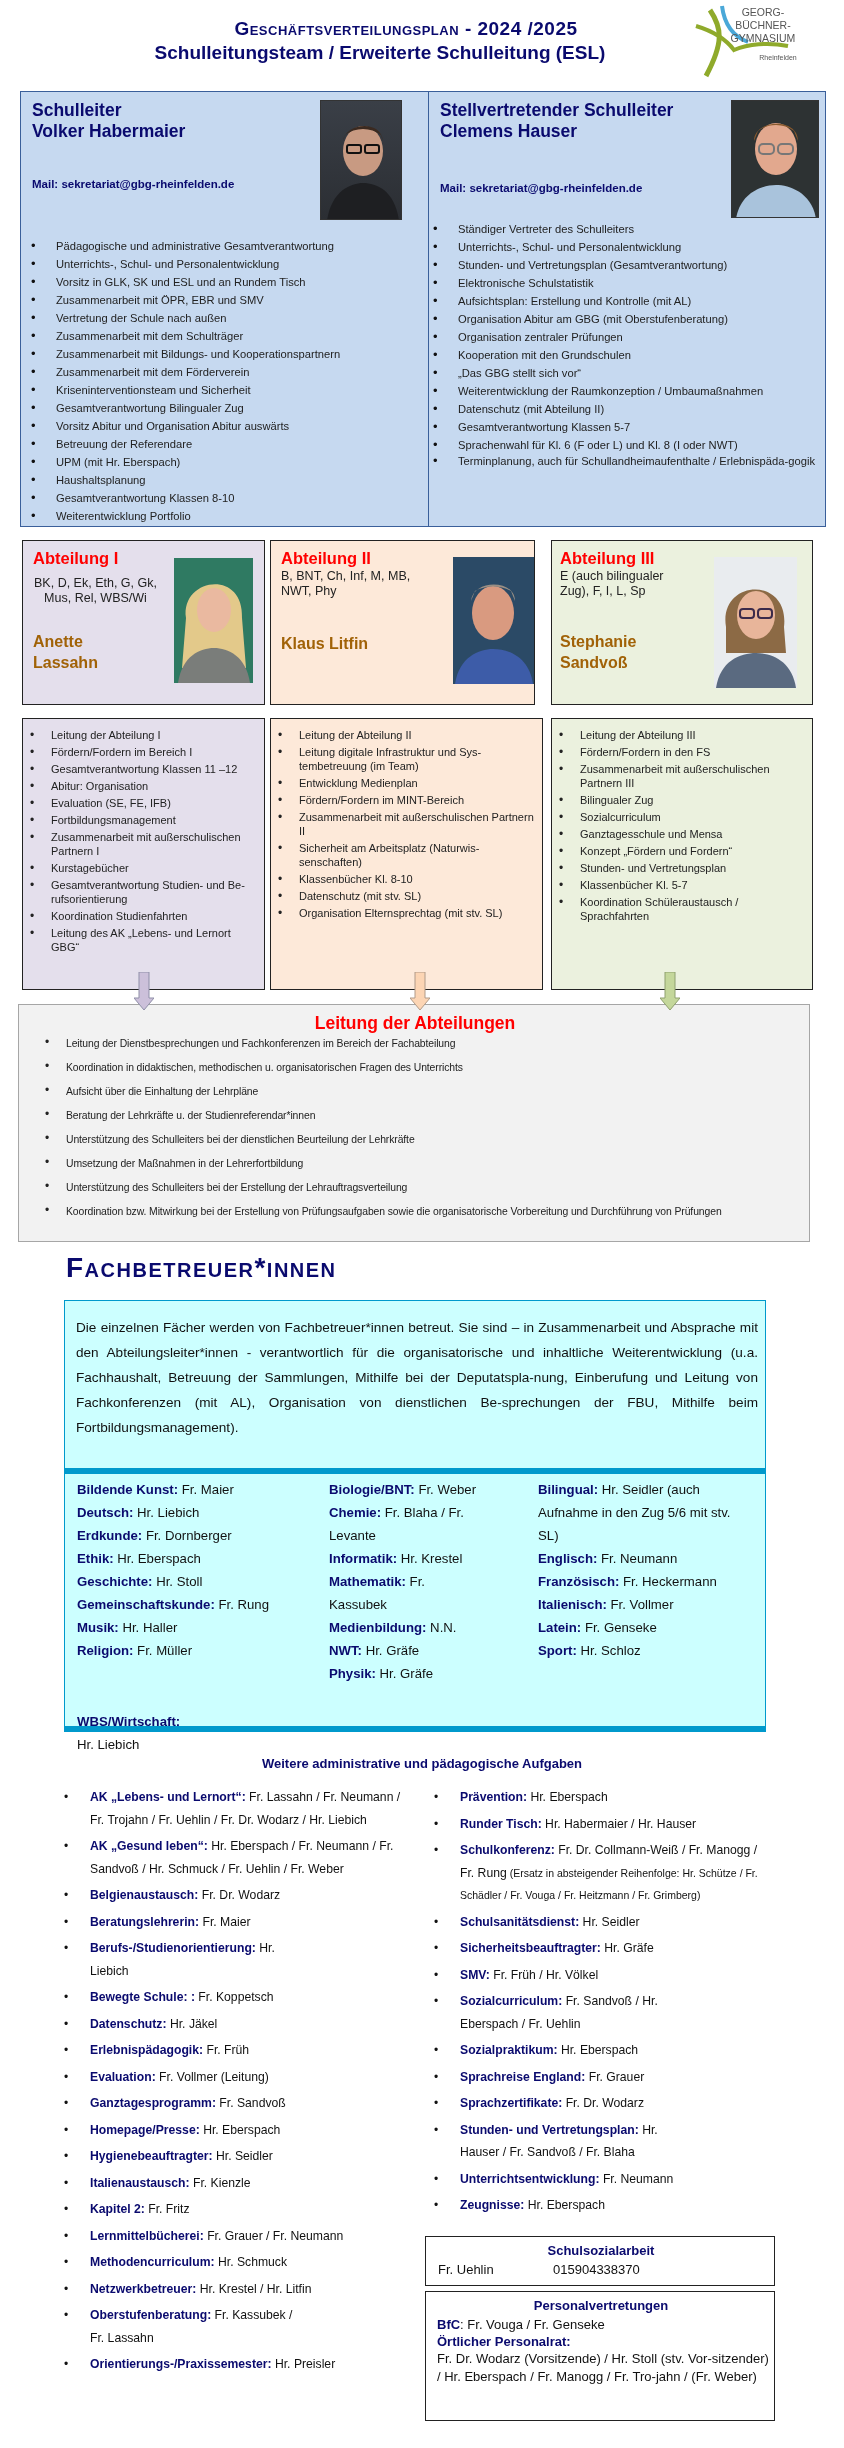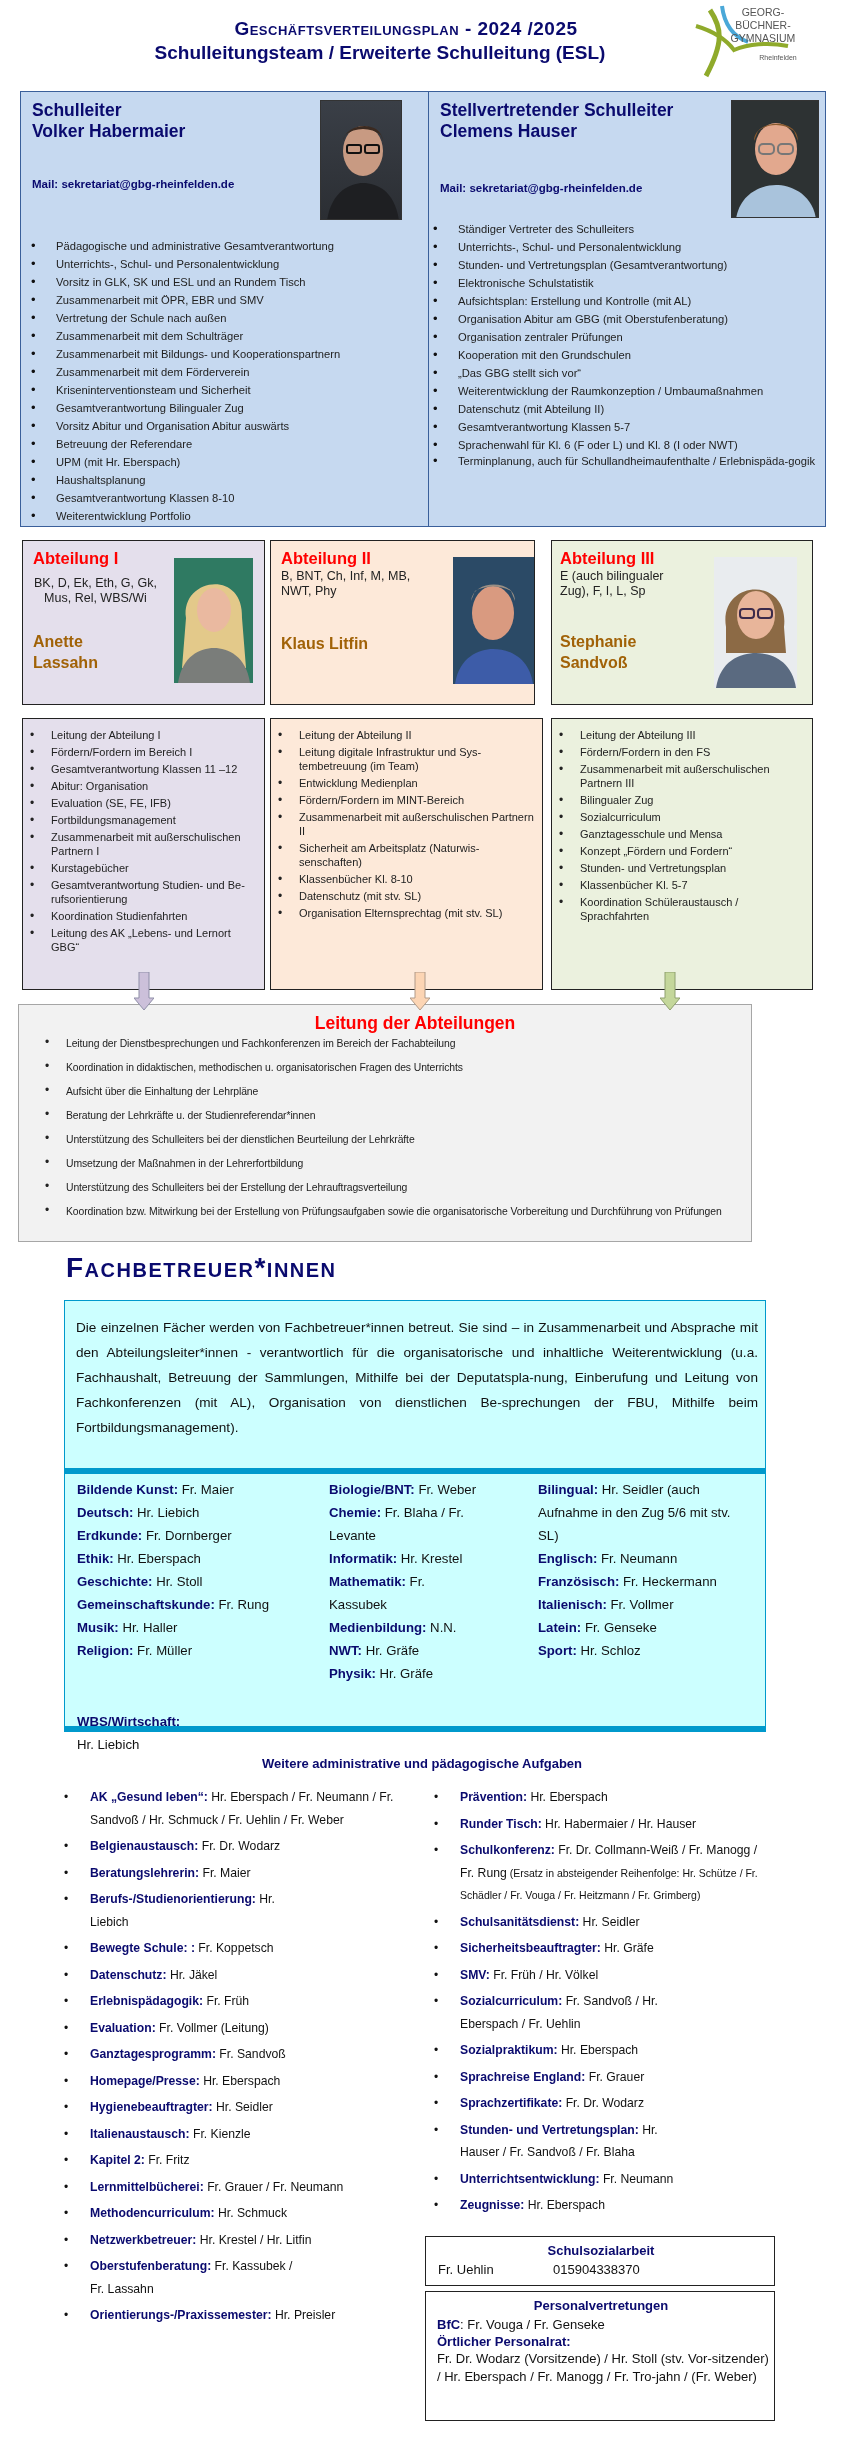--- a/index.html
+++ b/index.html
@@ -234,21 +234,21 @@
     <li>Bilingualer Zug</li>
     <li>Sozialcurriculum</li>
     <li>Ganztagesschule und Mensa</li>
     <li>Konzept „Fördern und Fordern“</li>
     <li>Stunden- und Vertretungsplan</li>
     <li>Klassenbücher Kl. 5-7</li>
     <li>Koordination Schüleraustausch / Sprachfahrten</li>
   </ul>
 </div>
 
-<div class="abs leit" style="left:18px;top:1004px;width:734px;height:238px;padding-left:24px;">
+<div class="abs leit" style="left:18px;top:1004px;width:792px;height:238px;padding-left:24px;">
   <div class="abs leit-title" style="left:0;width:792px;top:8px;">Leitung der Abteilungen</div>
   <ul class="abs lbul" style="left:22px;top:32px;width:760px;">
     <li>Leitung der Dienstbesprechungen und Fachkonferenzen im Bereich der Fachabteilung</li>
     <li>Koordination in didaktischen, methodischen u. organisatorischen Fragen des Unterrichts</li>
     <li>Aufsicht über die Einhaltung der Lehrpläne</li>
     <li>Beratung der Lehrkräfte u. der Studienreferendar*innen</li>
     <li>Unterstützung des Schulleiters bei der dienstlichen Beurteilung der Lehrkräfte</li>
     <li>Umsetzung der Maßnahmen in der Lehrerfortbildung</li>
     <li>Unterstützung des Schulleiters bei der Erstellung der Lehrauftragsverteilung</li>
     <li>Koordination bzw. Mitwirkung bei der Erstellung von Prüfungsaufgaben sowie die organisatorische Vorbereitung und Durchführung von Prüfungen</li>
@@ -298,20 +298,21 @@
     <div class="row"><b>Französisch:</b><span> Fr. Heckermann</span></div>
     <div class="row"><b>Italienisch:</b><span> Fr. Vollmer</span></div>
     <div class="row"><b>Latein:</b><span> Fr. Genseke</span></div>
     <div class="row"><b>Sport:</b><span> Hr. Schloz</span></div>
   </div>
 </div>
 
 <div class="abs wa-title" style="left:0;width:844px;top:1756px;">Weitere administrative und pädagogische Aufgaben</div>
 
 <ul class="abs wbul" style="left:60px;top:1786px;width:345px;">
+  <li><b>AK „Lebens- und Lernort“:</b><span> Fr. Lassahn / Fr. Neumann / Fr. Trojahn / Fr. Uehlin / Fr. Dr. Wodarz / Hr. Liebich</span></li>
   <li><b>AK „Gesund leben“:</b><span> Hr. Eberspach / Fr. Neumann / Fr. Sandvoß / Hr. Schmuck / Fr. Uehlin / Fr. Weber</span></li>
   <li><b>Belgienaustausch:</b><span> Fr. Dr. Wodarz</span></li>
   <li><b>Beratungslehrerin:</b><span> Fr. Maier</span></li>
   <li style="padding-right:120px;"><b>Berufs-/Studienorientierung:</b><span> Hr. Liebich</span></li>
   <li><b>Bewegte Schule: :</b><span> Fr. Koppetsch</span></li>
   <li><b>Datenschutz:</b><span> Hr. Jäkel</span></li>
   <li><b>Erlebnispädagogik:</b><span> Fr. Früh</span></li>
   <li><b>Evaluation:</b><span> Fr. Vollmer (Leitung)</span></li>
   <li><b>Ganztagesprogramm:</b><span> Fr. Sandvoß</span></li>
   <li><b>Homepage/Presse:</b><span>  Hr. Eberspach</span></li>

